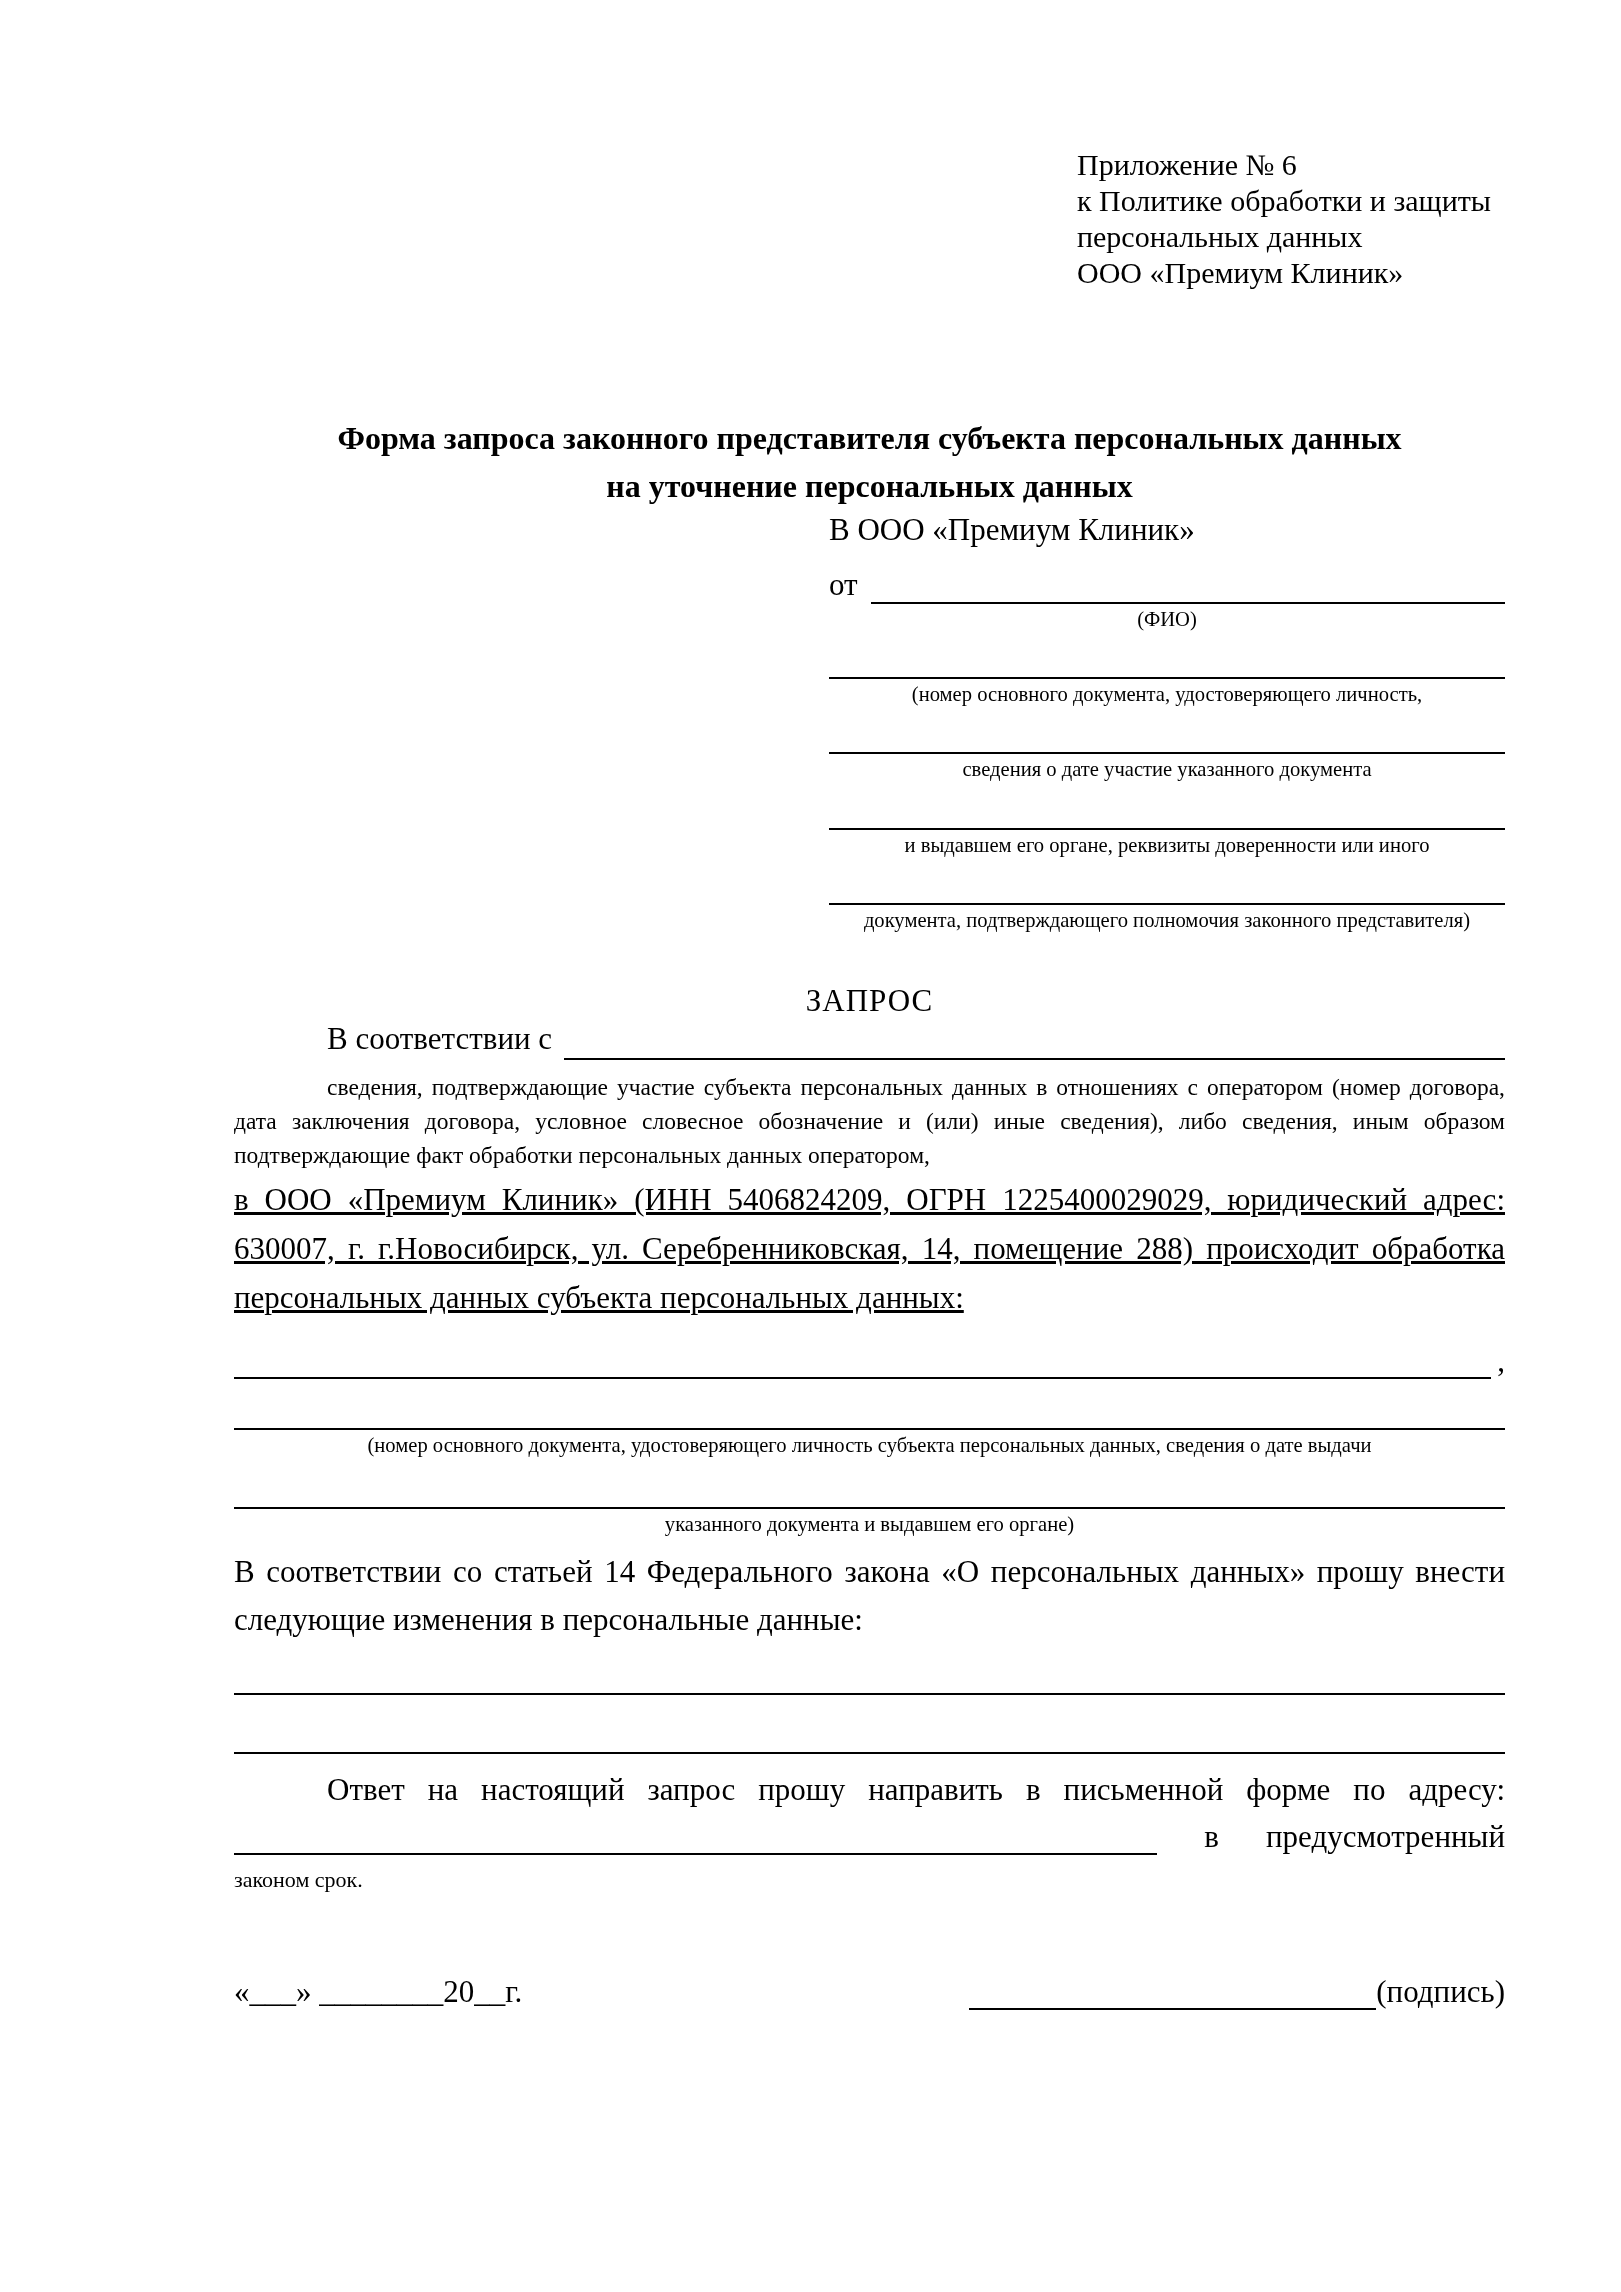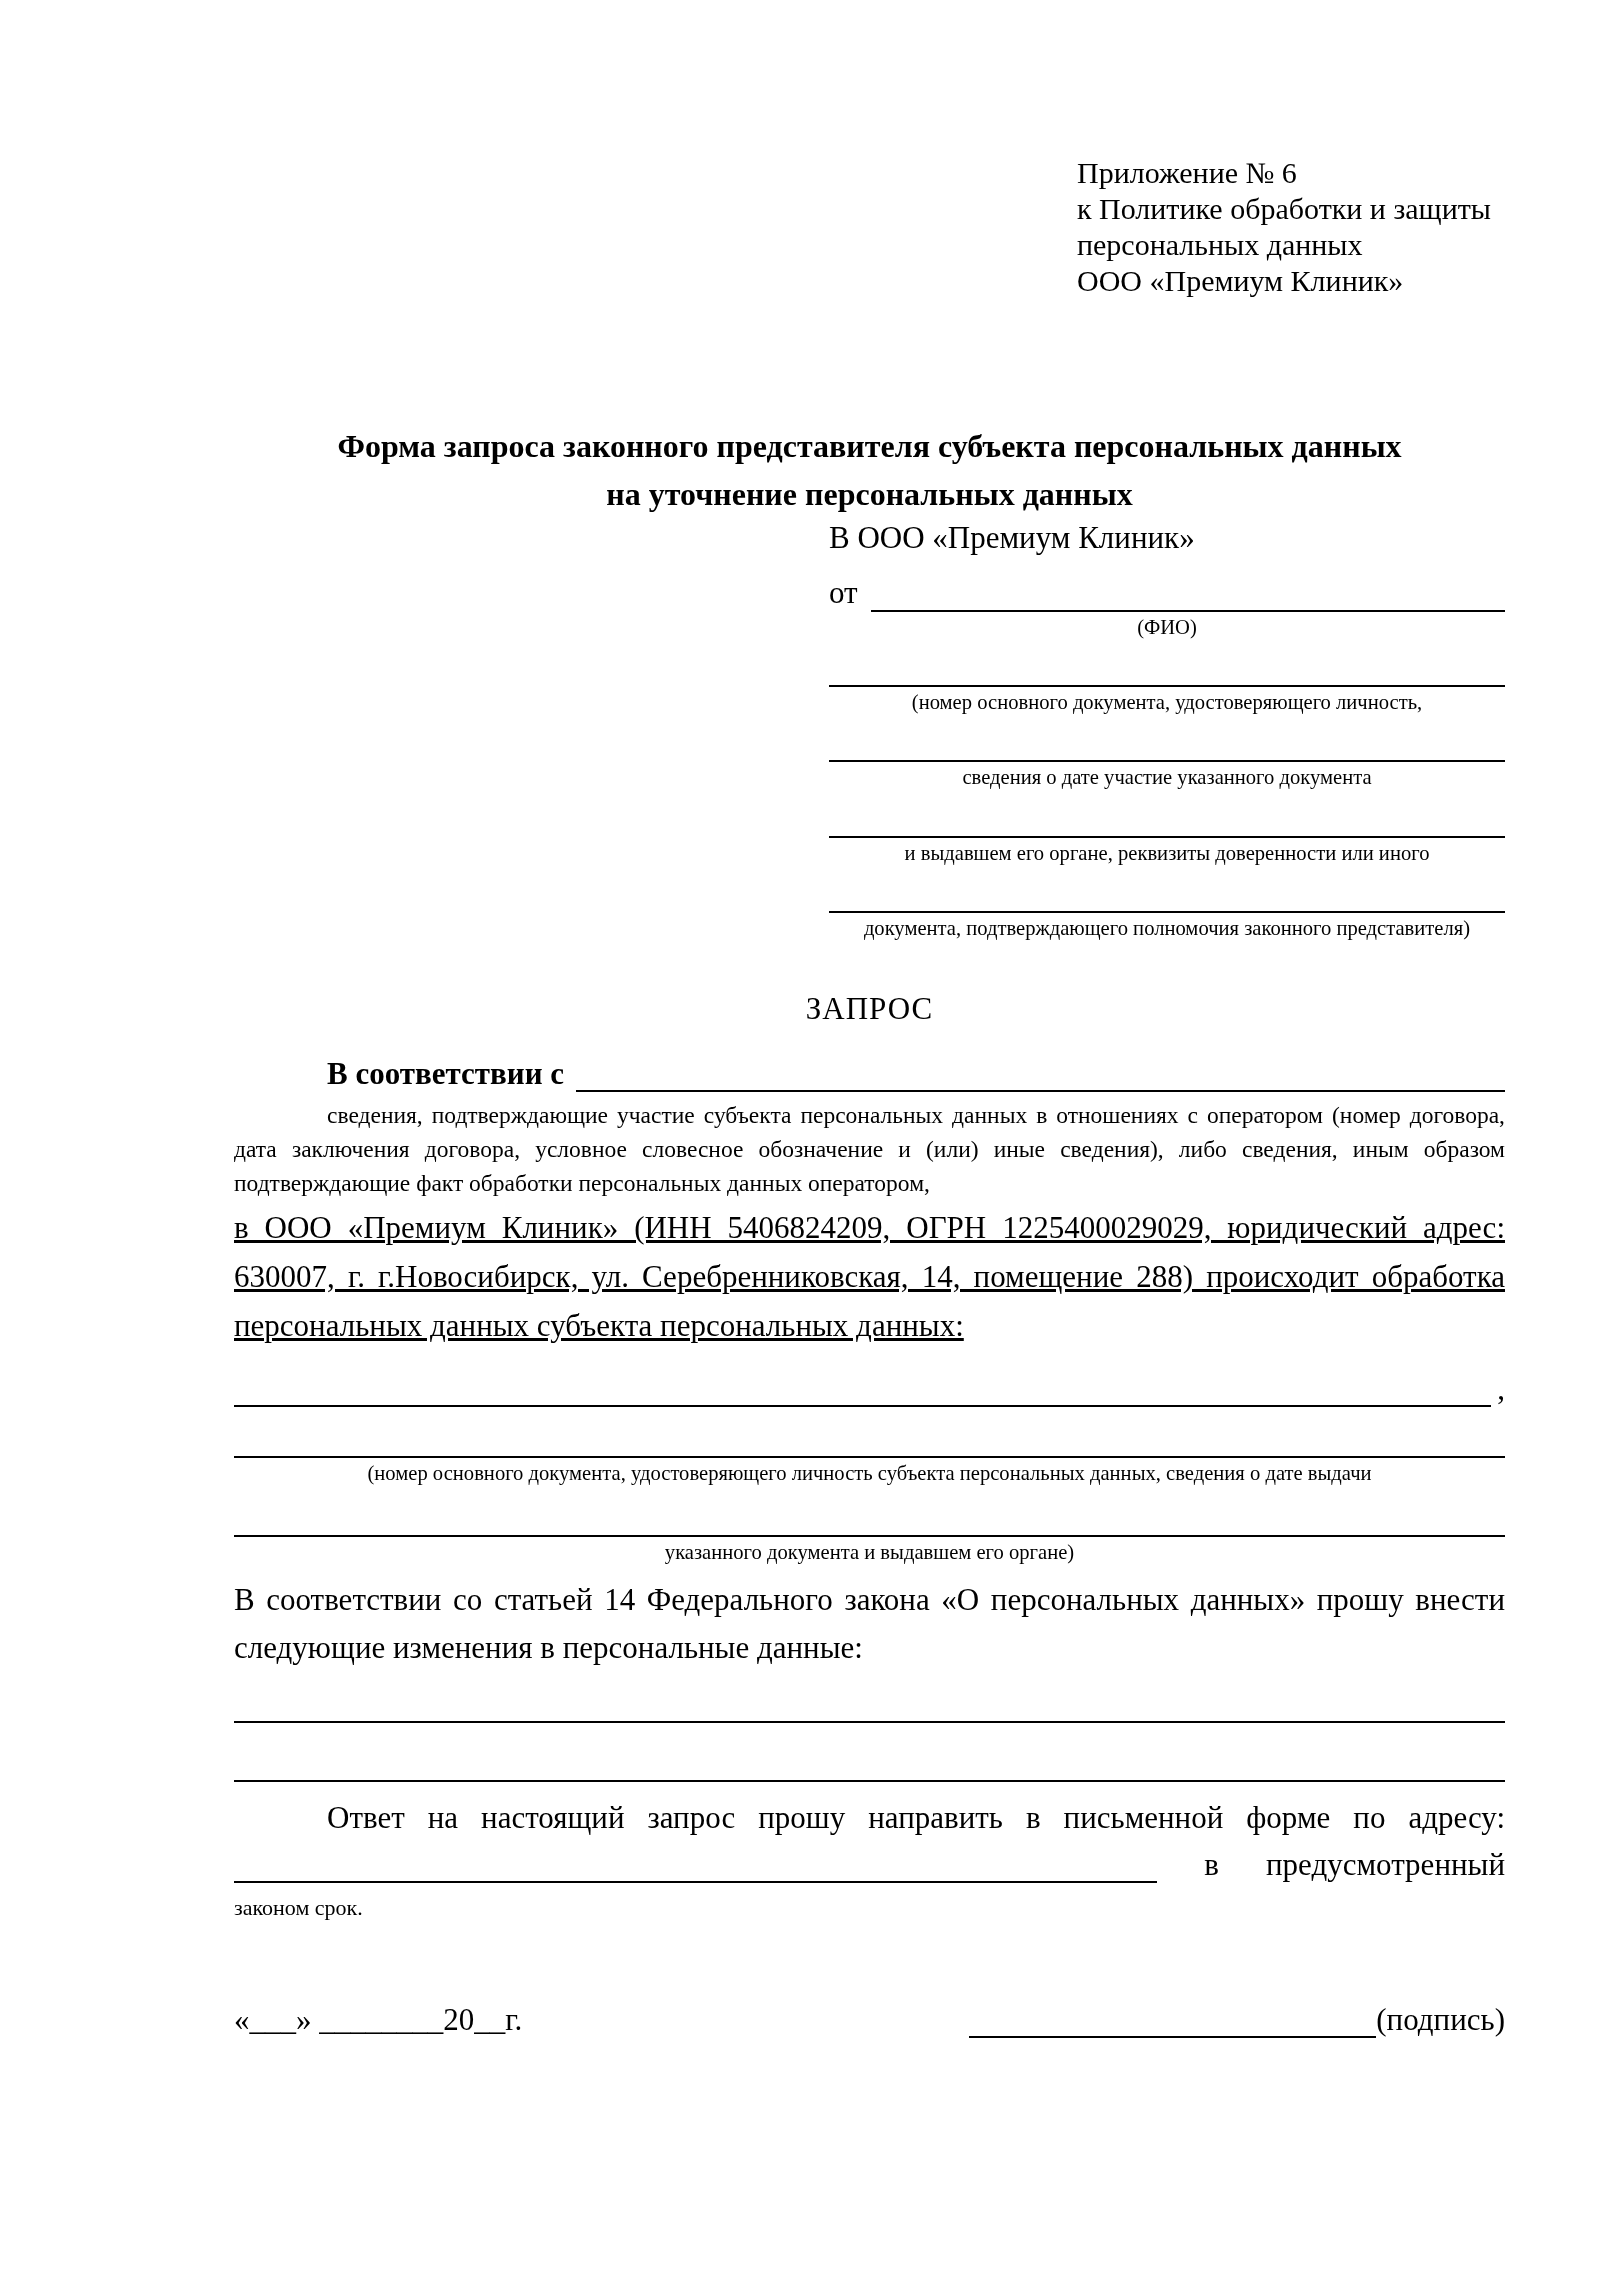--- a/index.html
+++ b/index.html
@@ -4,39 +4,39 @@
 <style>
   html,body { margin:0; padding:0; background:#ffffff; }
   .page {
     position:relative;
     width:1621px; height:2293px;
     background:#ffffff;
     color:#000;
     font-family:"Liberation Serif","DejaVu Serif",serif;
     overflow:hidden;
   }
-  .content { position:absolute; left:234px; top:8px; width:1271px; }
+  .content { position:absolute; left:234px; top:0; width:1271px; }
 
   
   .annex { margin-top:147px; margin-left:843px; font-size:30px; line-height:36px; }
 
   
   .doc-title { margin-top:123px; text-align:center; font-weight:700; font-size:32px; line-height:48px; }
 
   
   .addr { margin-left:595px; font-size:31px; line-height:39px; }
   .addr-from { display:flex; align-items:flex-end; margin-top:13.7px; height:41px; }
   .addr-from-label { padding-right:13.7px; }
   .fill-line { flex:1 1 auto; border-bottom:2px solid #000; height:37px; }
   .cap { font-size:20.6px; line-height:25.5px; text-align:center; margin-top:2.9px; }
   .field-line { border-bottom:2px solid #000; height:0; margin-top:45px; }
 
   
   .zapros { text-align:center; font-size:31px; margin-top:49px; letter-spacing:1px; }
-  .intro-row { display:flex; align-items:flex-end; margin-top:22px; font-size:31px; height:43px;font-weight:bold; }
+  .intro-row { display:flex; align-items:flex-start; margin-top:2px; font-size:31px; height:43px; }
   .intro-label { margin-left:93px; padding-right:11.8px; white-space:nowrap; }
   .note { margin-top:5.9px; font-size:23.5px; line-height:34px; text-align:justify; text-indent:93px; }
   .op-par { margin-top:3.9px; font-size:31px; line-height:49px; text-align:justify;text-decoration:underline; }
   .subject-row { display:flex; align-items:flex-end; margin-top:17.6px; font-size:31px; height:39px; }
   .subject-comma { padding-left:5.9px; }
   .wide-line { border-bottom:2px solid #000; height:0; margin-top:49px; }
   .law-par { margin-top:9.8px; font-size:31px; line-height:48px; text-align:justify; }
   .blank-1 { border-bottom:2px solid #000; height:0; margin-top:49px; }
   .blank-2 { border-bottom:2px solid #000; height:0; margin-top:57px; }
 

